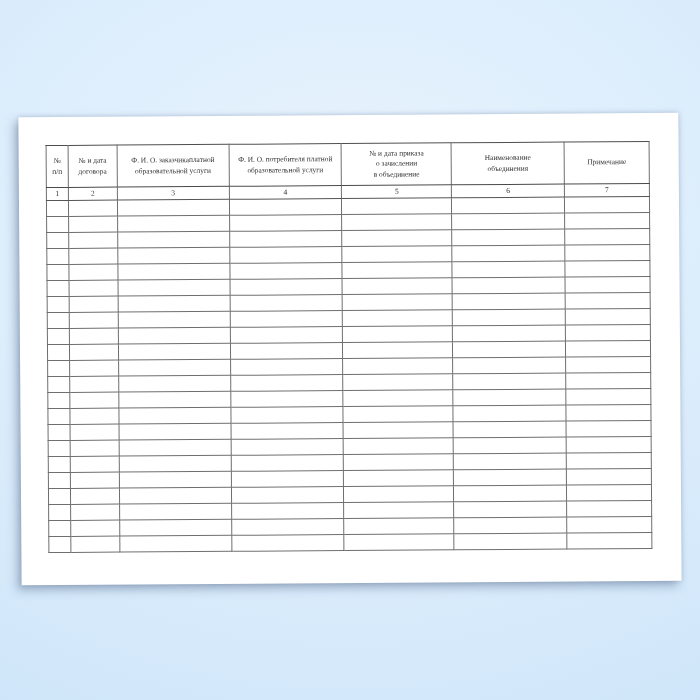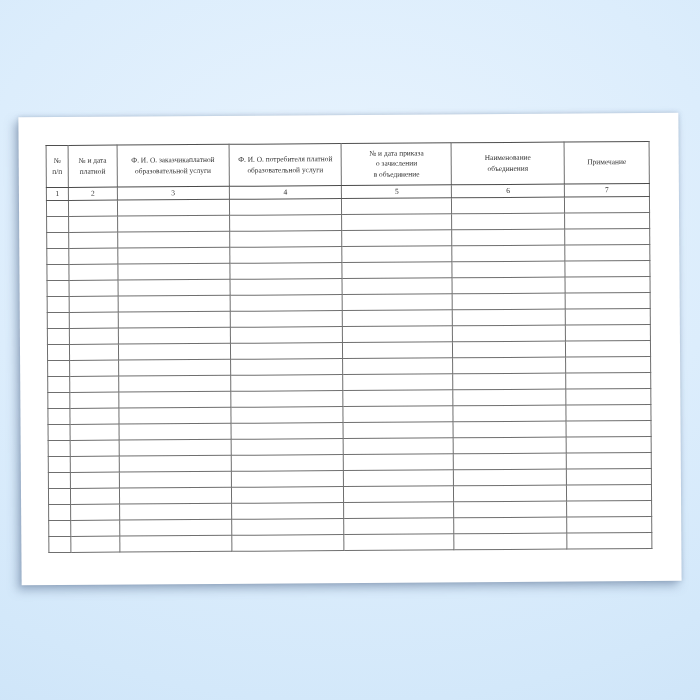--- a/index.html
+++ b/index.html
@@ -89,21 +89,21 @@
           <col style="width: 14.08%;">
       </colgroup>
       <thead>
         <tr class="header-row">
           <th>
             <span>№</span>
             <span>п/п</span>
           </th>
           <th>
             <span>№ и дата</span>
-            <span>платной</span>
+            <span>договора</span>
           </th>
           <th>
             <span>Ф. И. О. заказчикаплатной</span>
             <span>образовательной услуги</span>
           </th>
           <th>
             <span>Ф. И. О. потребителя платной</span>
             <span>образовательной услуги</span>
           </th>
           <th>

